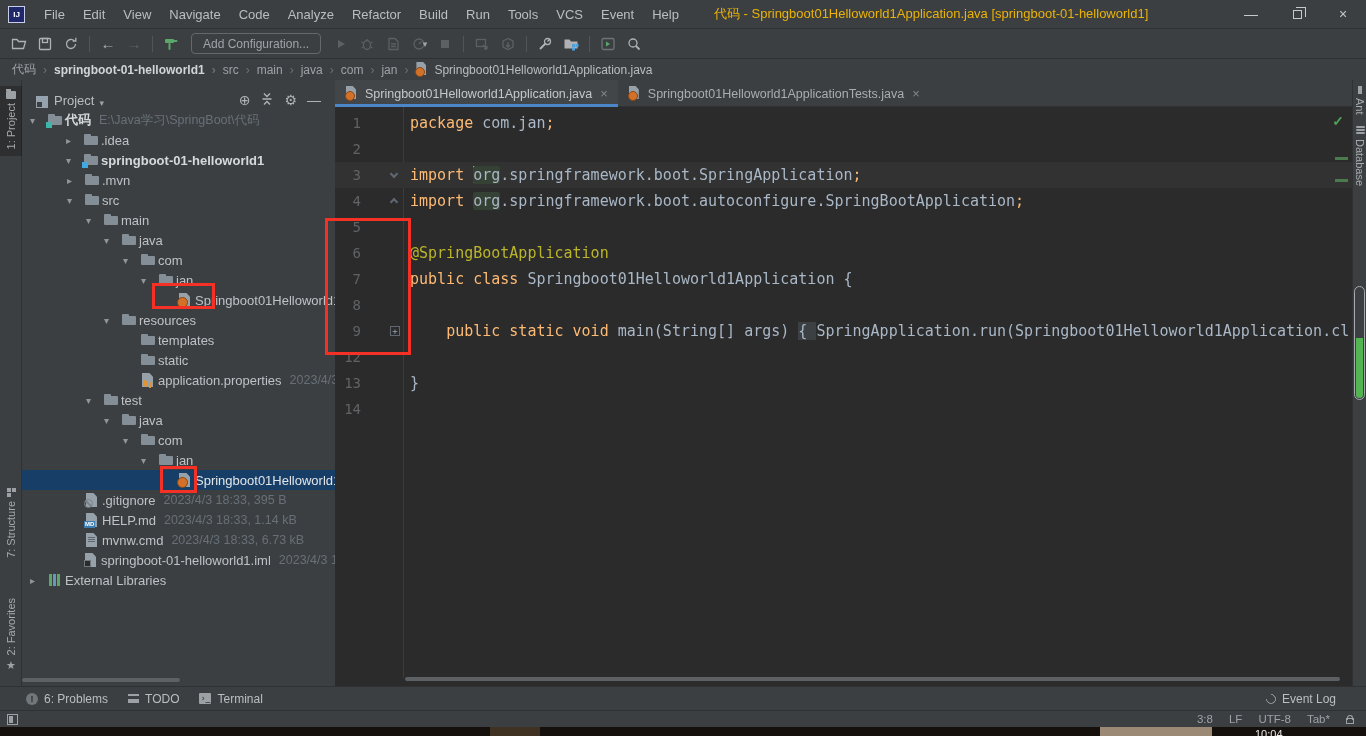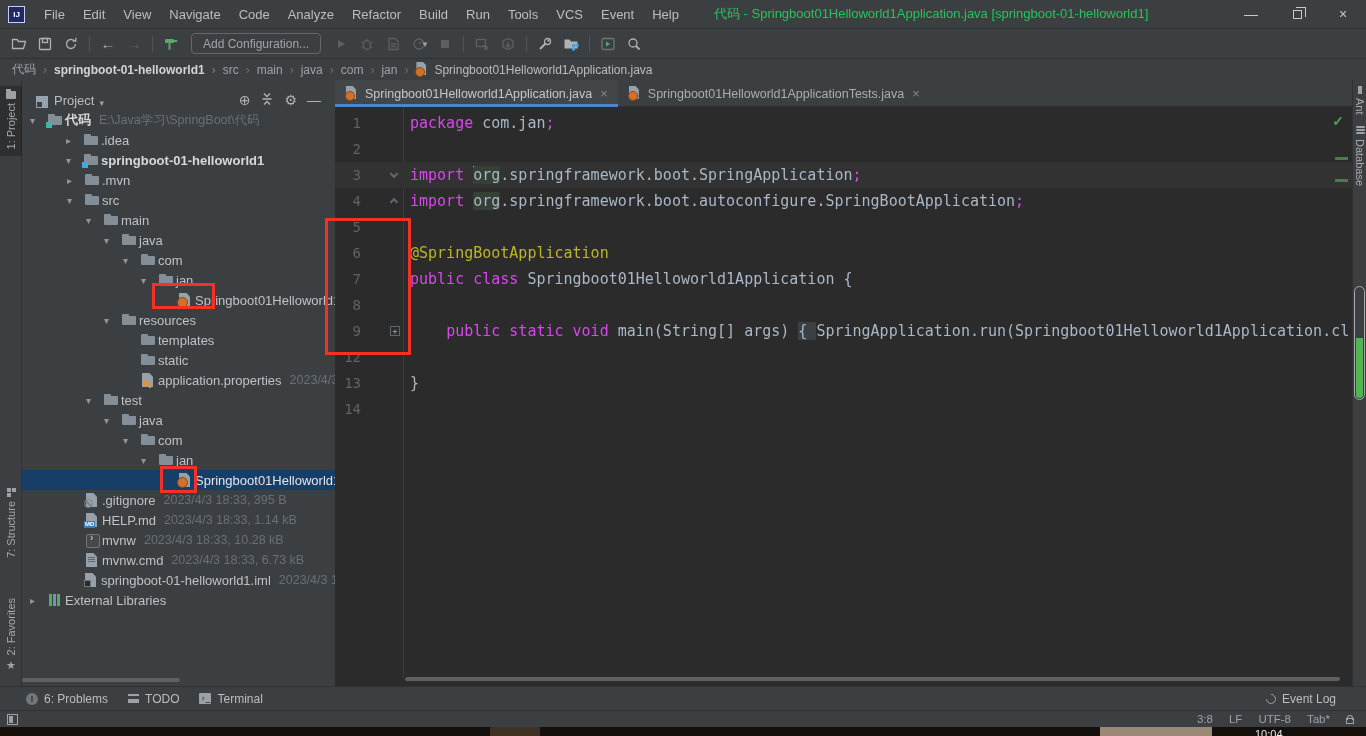--- a/index.html
+++ b/index.html
@@ -6,21 +6,21 @@
   html,body { width:1366px; height:736px; overflow:hidden; background:#2B2B2B;
     font-family:"Liberation Sans", sans-serif; -webkit-font-smoothing:antialiased; }
   body { position:relative; color:#BBBEC1; }
 
   
   .titlebar { position:absolute; left:0; top:0; width:1366px; height:28px; background:#3C3F41;
     display:flex; align-items:center; font-size:13px; color:#BBBEC1; }
   .logo { width:17px; height:17px; margin:0 10px 0 8px; background:#20276B; border:1px solid #C8CDEA;
     color:#fff; font-size:8px; font-weight:bold; display:flex; align-items:center; justify-content:center; flex:none;}
   .menu-item { padding:0 9px; height:28px; display:flex; align-items:center; cursor:default; }
-  .win-title { margin-left:26px; color:#22c55e; white-space:nowrap; }
+  .win-title { margin-left:26px; color:#eab308; white-space:nowrap; }
   .win-controls { margin-left:auto; display:flex; height:28px; }
   .win-btn { width:46px; height:28px; display:flex; align-items:center; justify-content:center; color:#C7CACC; font-size:14px; }
   .restore-glyph { width:9px; height:9px; border:1px solid #C7CACC; position:relative; }
   .restore-glyph::before { content:""; position:absolute; left:2px; top:-4px; width:9px; height:9px; border:1px solid #C7CACC; border-left:none; border-bottom:none; }
 
   
   .toolbar { position:absolute; left:0; top:28px; width:1366px; height:30px; background:#3C3F41;
     border-top:1px solid #2F3133; display:flex; align-items:center; padding-left:6px; }
   .ticon { width:26px; height:24px; display:flex; align-items:center; justify-content:center; color:#AFB1B3; flex:none; font-size:15px; }
   .ticon svg { stroke:currentColor; fill:none; stroke-width:1.3; }
@@ -137,21 +137,21 @@
     background:#D47128; border:1px solid #8A4715; }
 
   .code { position:absolute; left:0; top:27px; right:0; bottom:0; font-family:"DejaVu Sans Mono", monospace; }
   .gutter-line { position:absolute; left:68px; top:0; bottom:8px; width:1px; background:#3A3C3E; }
   .lines { position:absolute; left:0; top:3px; right:0; }
   .cl { display:flex; height:26px; line-height:26px; white-space:pre; }
   .cl.cur { background:#323232; }
   .ln { width:26px; flex:none; text-align:right; color:#606366; font-size:14px; }
   .gf { width:42px; flex:none; position:relative; }
   .ct { padding-left:7px; font-size:15px; color:#A9B7C6; }
-  .tk-k { color:#d946ef; }
+  .tk-k { color:#fdba74; }
   .tk-a { color:#BBB529; }
   .tk-h { background:#344134; border-radius:2px; }
   .tk-f { background:#3D4042; }
   .caret-bar { display:inline-block; width:2px; height:17px; background:#CCCCCC; vertical-align:-3px; margin-right:-2px; }
   .fchev { position:absolute; right:6px; width:6px; height:6px; border-right:2px solid #5F6772; border-bottom:2px solid #5F6772; }
   .fchev.down { top:9px; transform:rotate(45deg); }
   .fchev.up { top:11px; transform:rotate(-135deg); }
   .fbox { position:absolute; right:3px; top:8px; width:10px; height:10px; border:1px solid #5F6772; background:#2B2B2B;
     color:#9BA3AB; font:9px/8px "DejaVu Sans Mono",monospace; text-align:center; }
 
@@ -486,26 +486,20 @@
           <span class="tm">2023/4/3 18:33, 395 B</span>
         </div>
       <div class="trow lv2">
           <span class="chev"></span>
           <span class="fi page md"></span>
           <span class="tl">HELP.md</span>
           <span class="tm">2023/4/3 18:33, 1.14 kB</span>
         </div>
       <div class="trow lv2">
           <span class="chev"></span>
-          <span class="fi sh"></span>
-          <span class="tl">mvnw</span>
-          <span class="tm">2023/4/3 18:33, 10.28 kB</span>
-        </div>
-      <div class="trow lv2">
-          <span class="chev"></span>
           <span class="fi page cmd"></span>
           <span class="tl">mvnw.cmd</span>
           <span class="tm">2023/4/3 18:33, 6.73 kB</span>
         </div>
       <div class="trow lv1">
           <span class="chev"></span>
           <span class="fi page iml"></span>
           <span class="tl">springboot-01-helloworld1.iml</span>
           <span class="tm">2023/4/3 18:33</span>
         </div>

